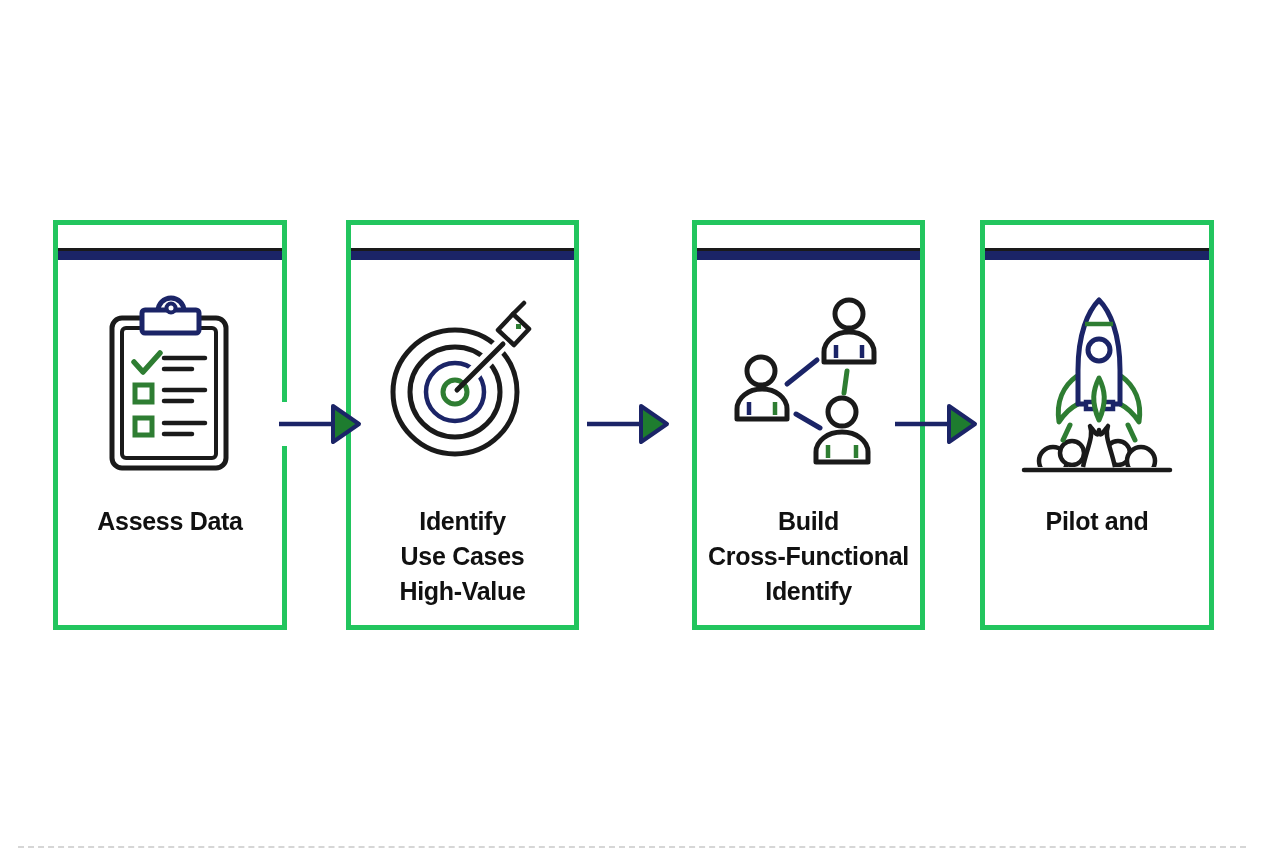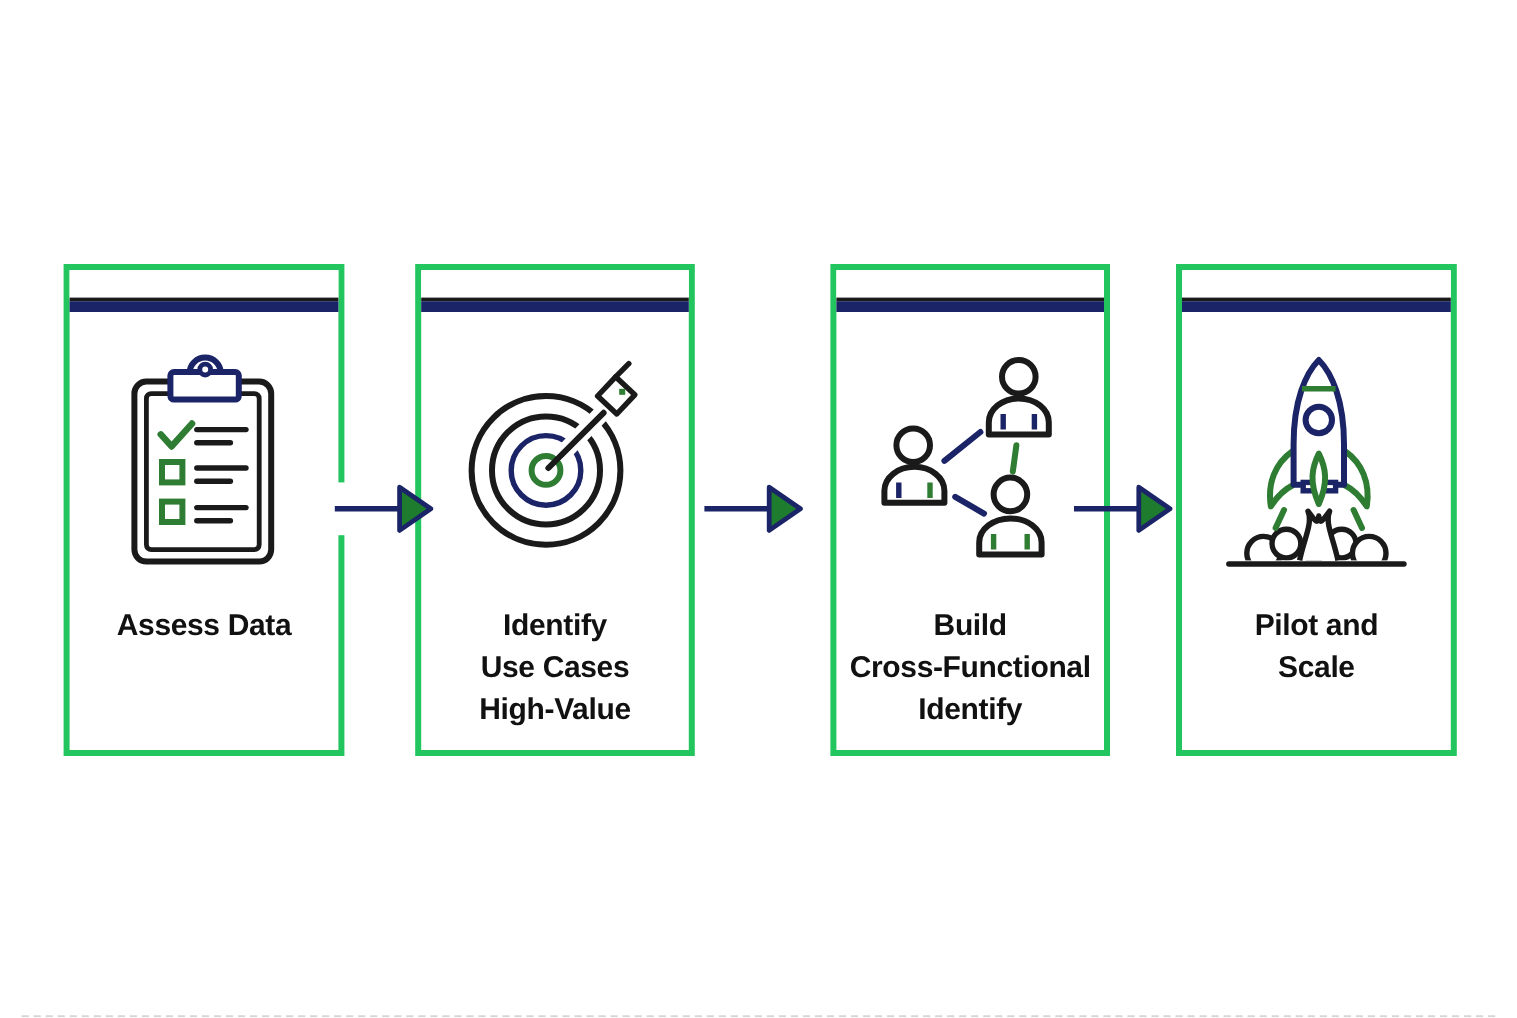--- a/index.html
+++ b/index.html
@@ -171,21 +171,20 @@
         <path d="M82,14 C71,25 61,48 61,84 L61,118 L103,118 L103,84 C103,48 93,25 82,14 Z" fill="#ffffff" stroke="#1b2467" stroke-width="5" stroke-linejoin="round"></path>
         <line x1="68" y1="38" x2="96" y2="38" stroke="#2e7d32" stroke-width="4.5"></line>
         <circle cx="82" cy="64" r="11" fill="#ffffff" stroke="#1b2467" stroke-width="5"></circle>
         <rect x="69" y="116" width="27" height="7" fill="#ffffff" stroke="#1b2467" stroke-width="4.5"></rect>
 
         <path d="M82,92 C76,104 74,116 82,134 C90,116 88,104 82,92 Z" fill="#ffffff" stroke="#2e7d32" stroke-width="5" stroke-linejoin="round"></path>
       </svg>
     </div>
     <div class="label">
       <span>Pilot and</span>
-      <span>Scale</span>
     </div>
   </div>
 
   <svg class="flow-arrow arrow-1" width="90" height="60" viewBox="0 0 90 60">
     <rect x="0" y="8" width="13" height="44" fill="#ffffff"></rect>
     <line x1="2" y1="30" x2="58" y2="30" stroke="#1b2467" stroke-width="4.5"></line>
     <polygon points="56,12 82,30 56,48" fill="#1e7c2f" stroke="#1b2467" stroke-width="4" stroke-linejoin="round"></polygon>
   </svg>
   <svg class="flow-arrow arrow-2" width="90" height="60" viewBox="0 0 90 60">
     <rect x="0" y="8" width="13" height="44" fill="#ffffff"></rect>

